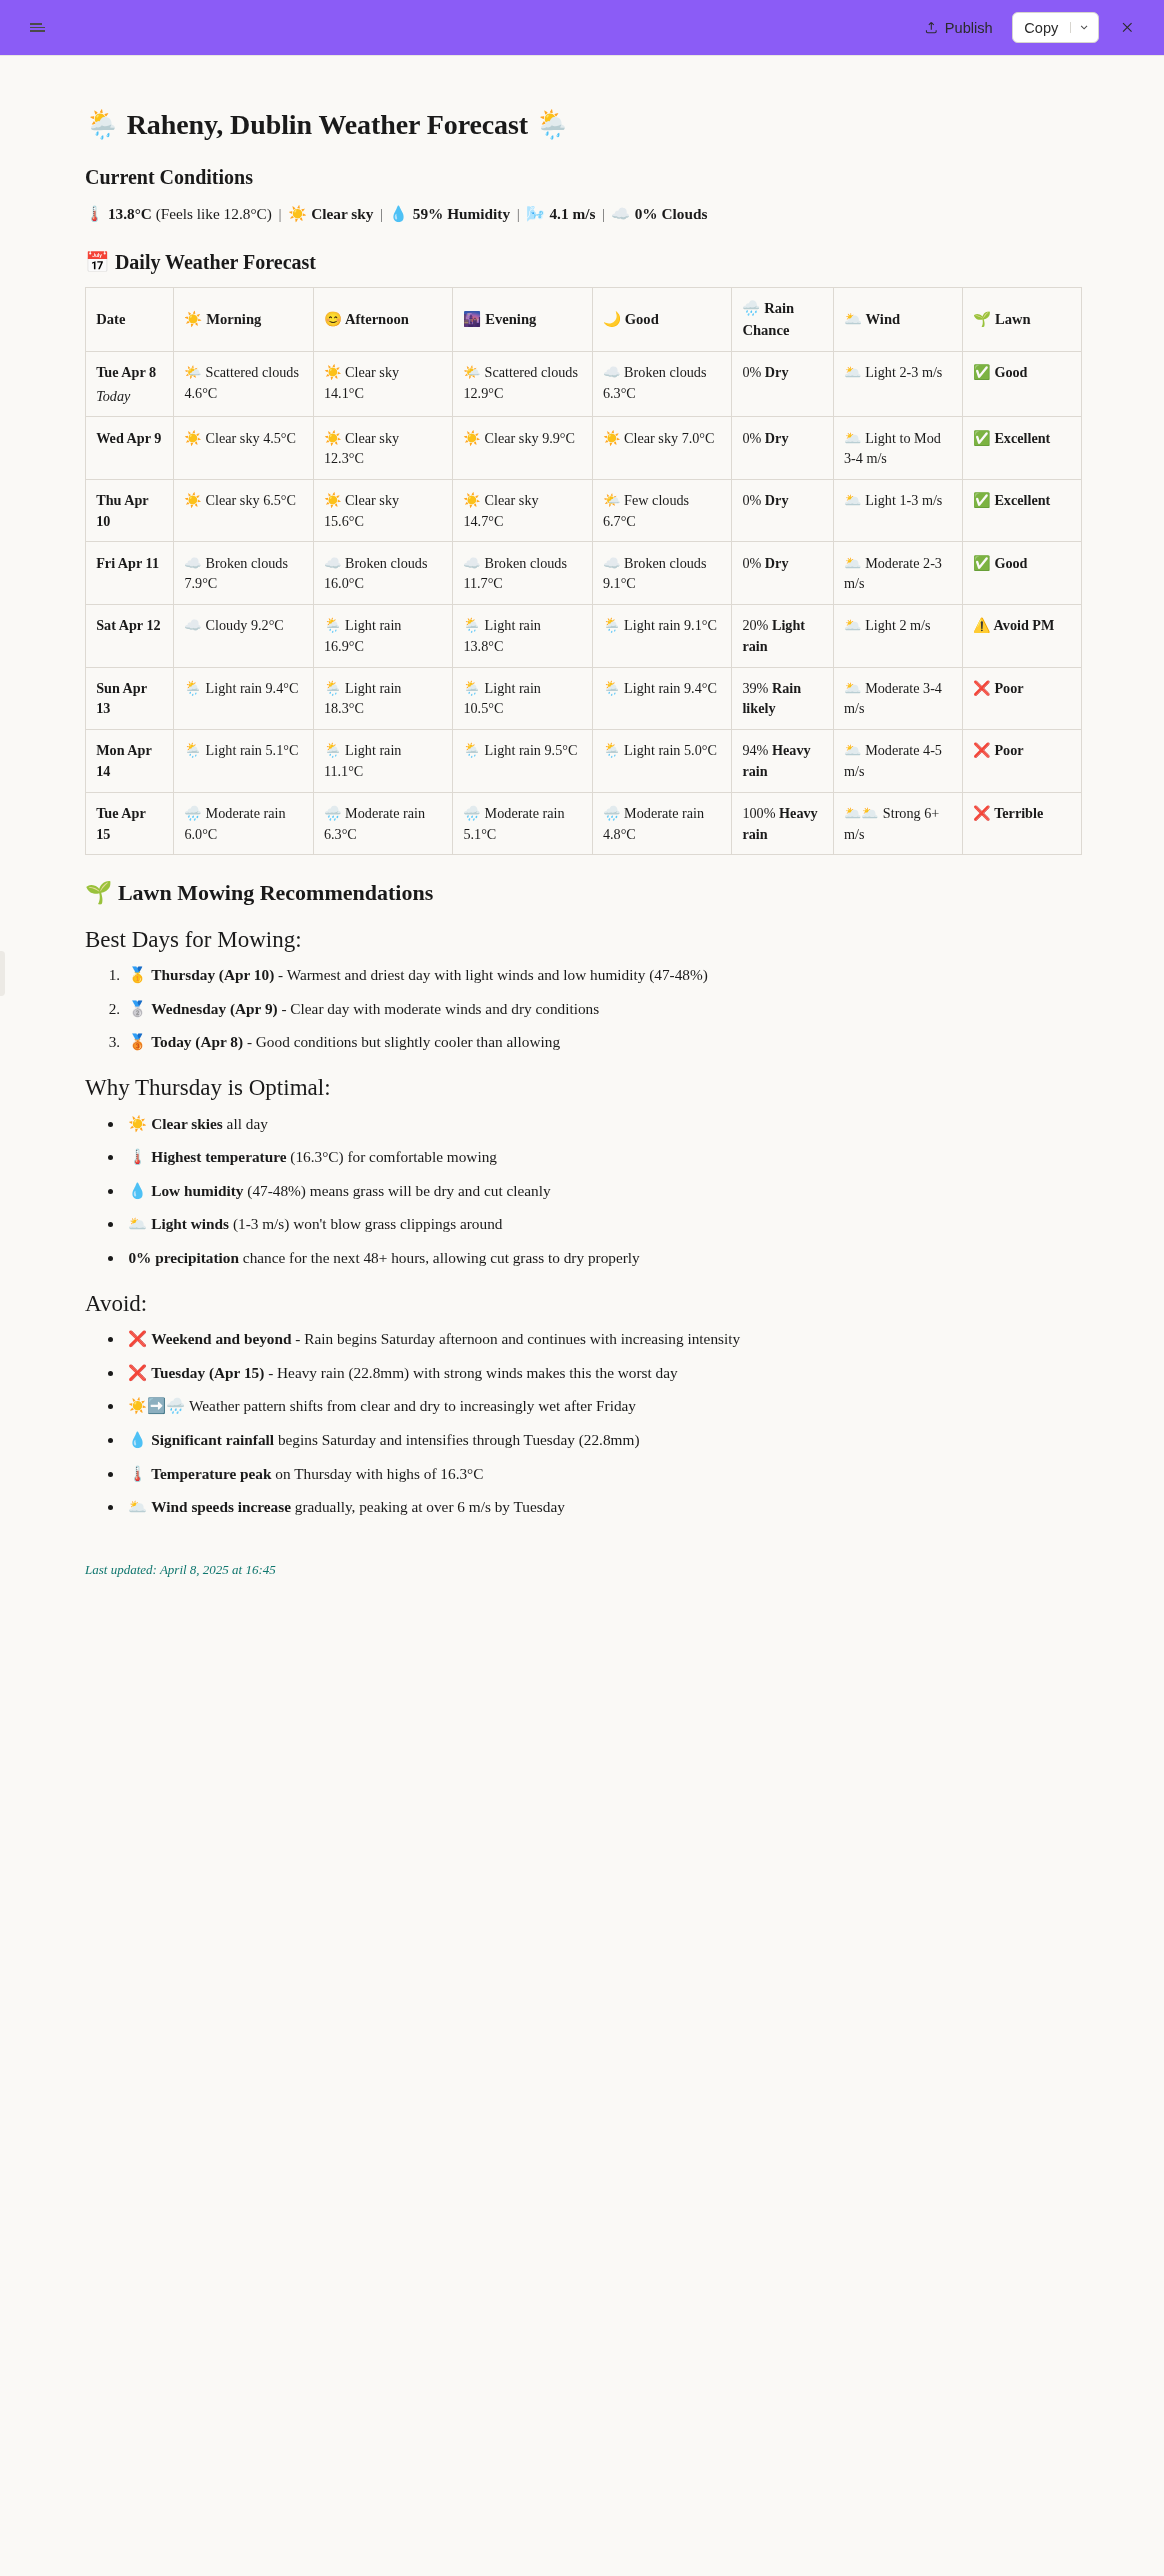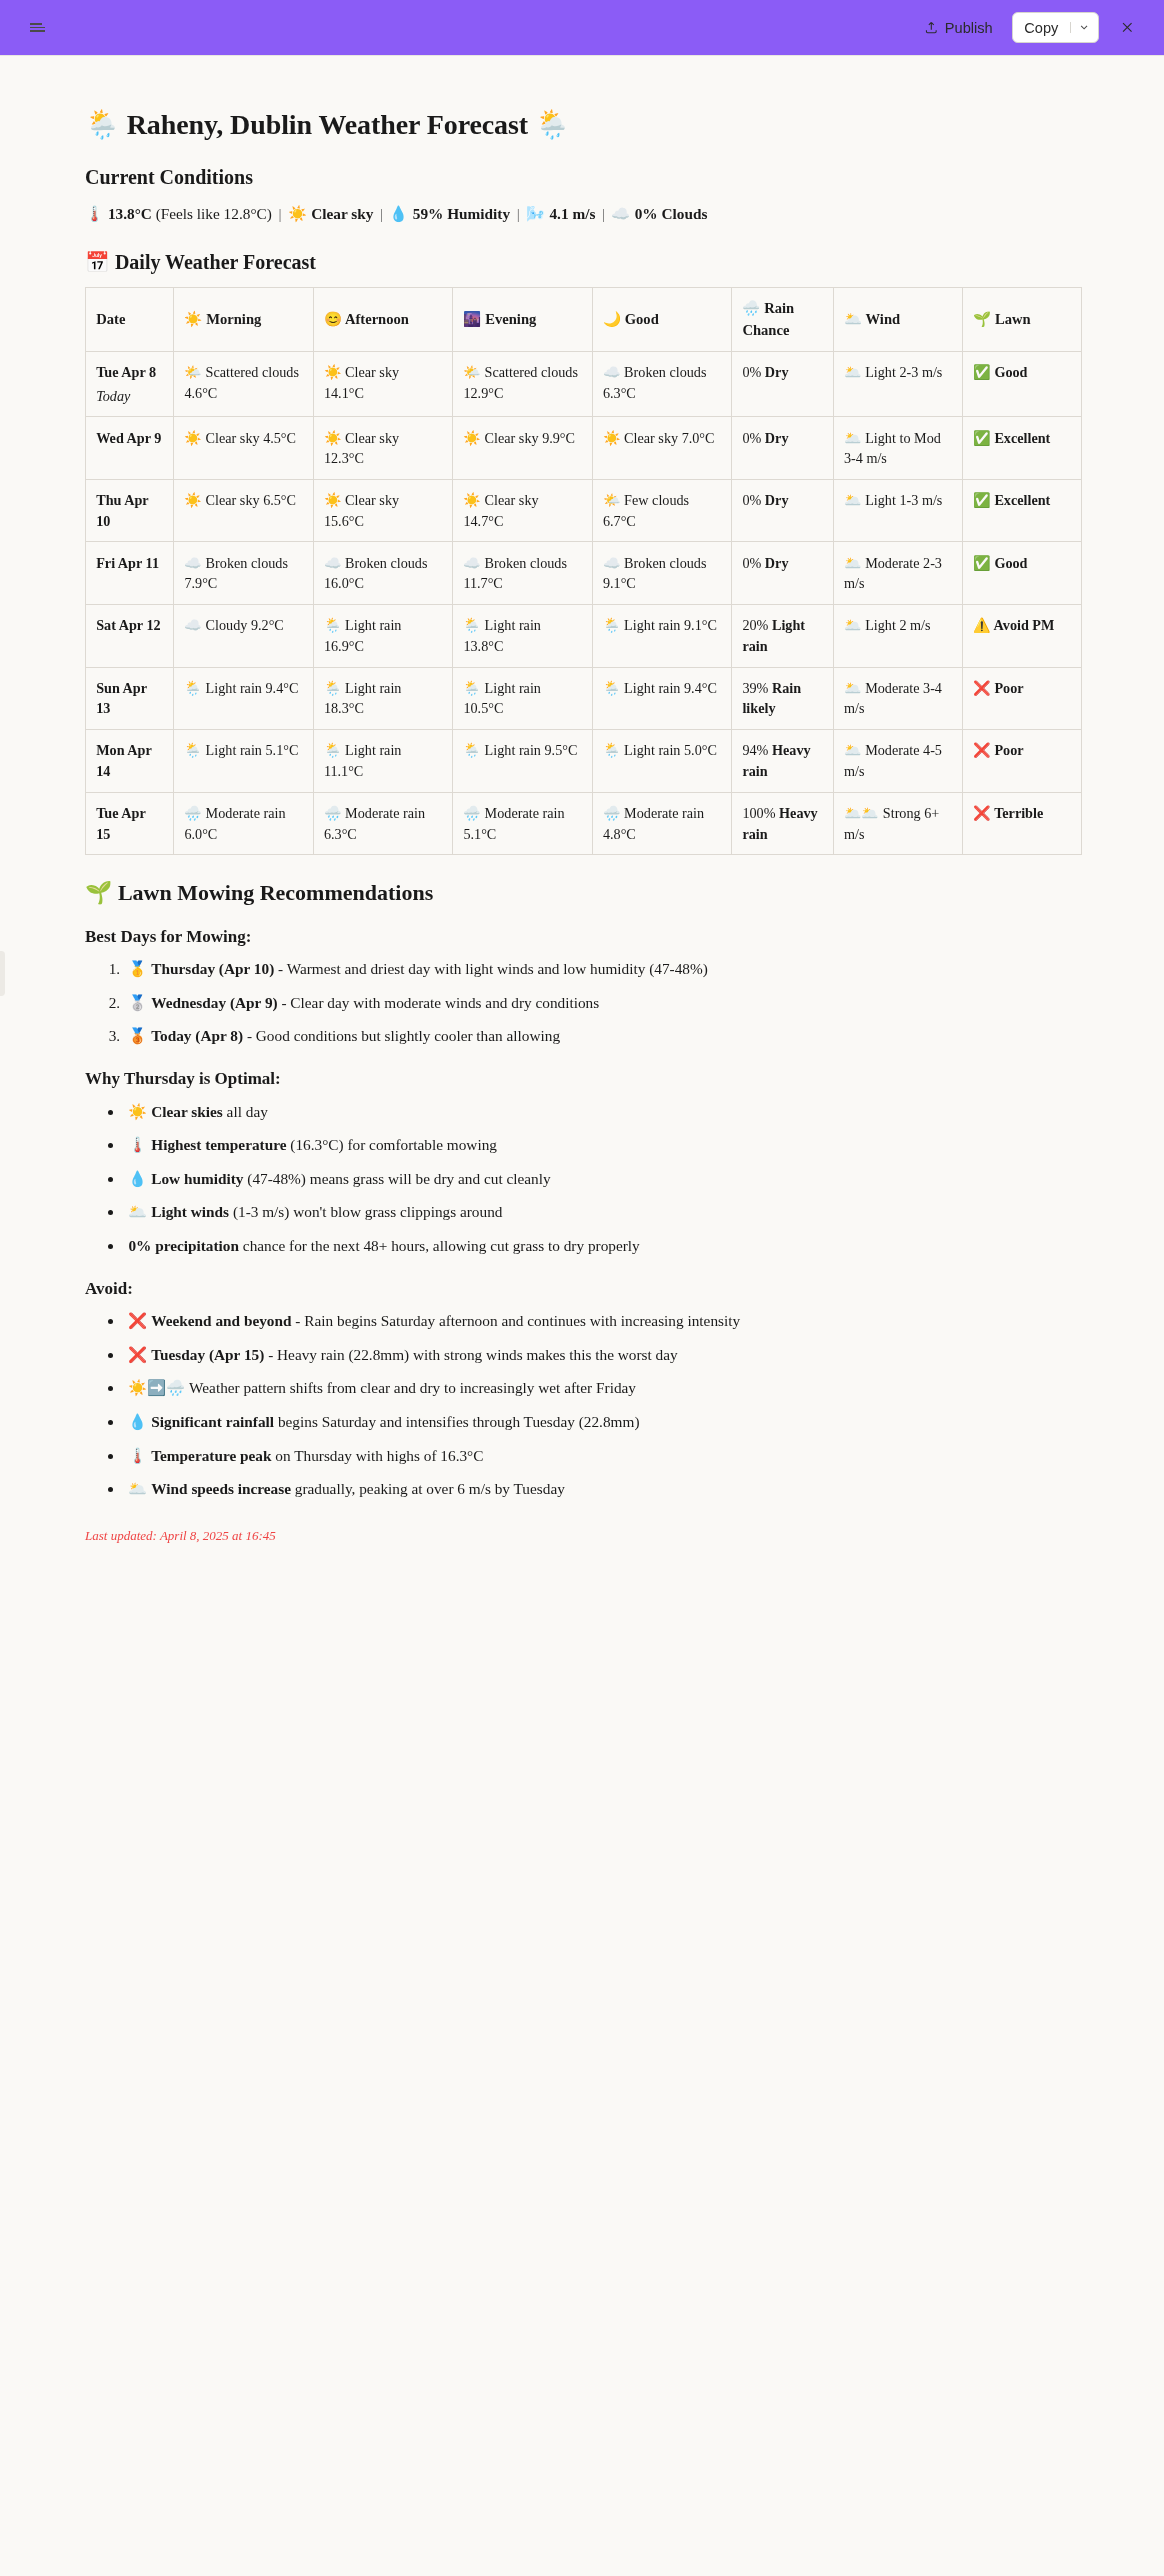--- a/index.html
+++ b/index.html
@@ -85,22 +85,22 @@
     margin: 17.5px 0 22px 0;
     letter-spacing: -0.1px;
   }
   h2.section {
     font-size: 20px;
     font-weight: bold;
     margin: 25px 0 13px 0;
   }
   h2.section.big { font-size: 22px; }
   h3.sub {
-    font-size: 17px;
-    font-weight: bold;
+    font-size: 23px;
+    font-weight: normal;
     margin: 20.5px 0 10.2px 0;
   }
   p.current {
     font-size: 15.3px;
     margin: 0 0 7.3px 0;
     line-height: 1.55;
   }
   .sep { color:#666; padding: 0 2.9px; }
 
   
@@ -146,23 +146,23 @@
   ol.mow, ul.bul {
     margin: 7.3px 0 7.3px 0;
     padding-left: 39px;
     font-size: 15.3px;
     line-height: 1.62;
   }
   ol.mow li, ul.bul li { margin-bottom: 8.8px; padding-left: 4.4px; }
   ul.bul { list-style: disc; }
   .footer-note {
     font-size: 13px;
-    color: #ef4444;
+    color: #0f766e;
     font-style: italic;
-    margin-top: 26px;
+    margin-top: 42px;
   }
   .edge-tab {
     position: absolute;
     left: 0; top: 951px;
     width: 5.1px; height: 45px;
     background: #eceae5;
     border-radius: 0 3.7px 3.7px 0;
   }
 </style>
 </head>

